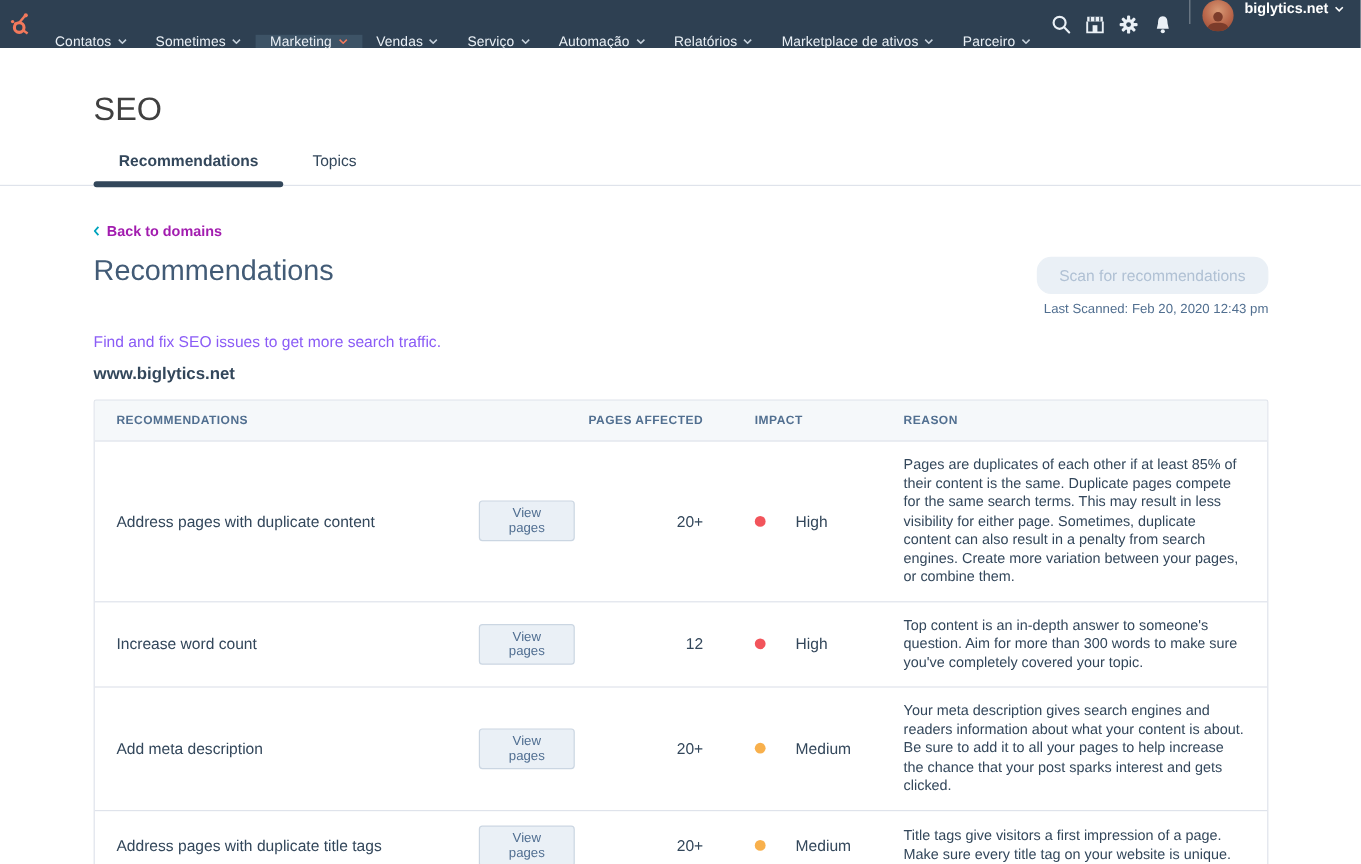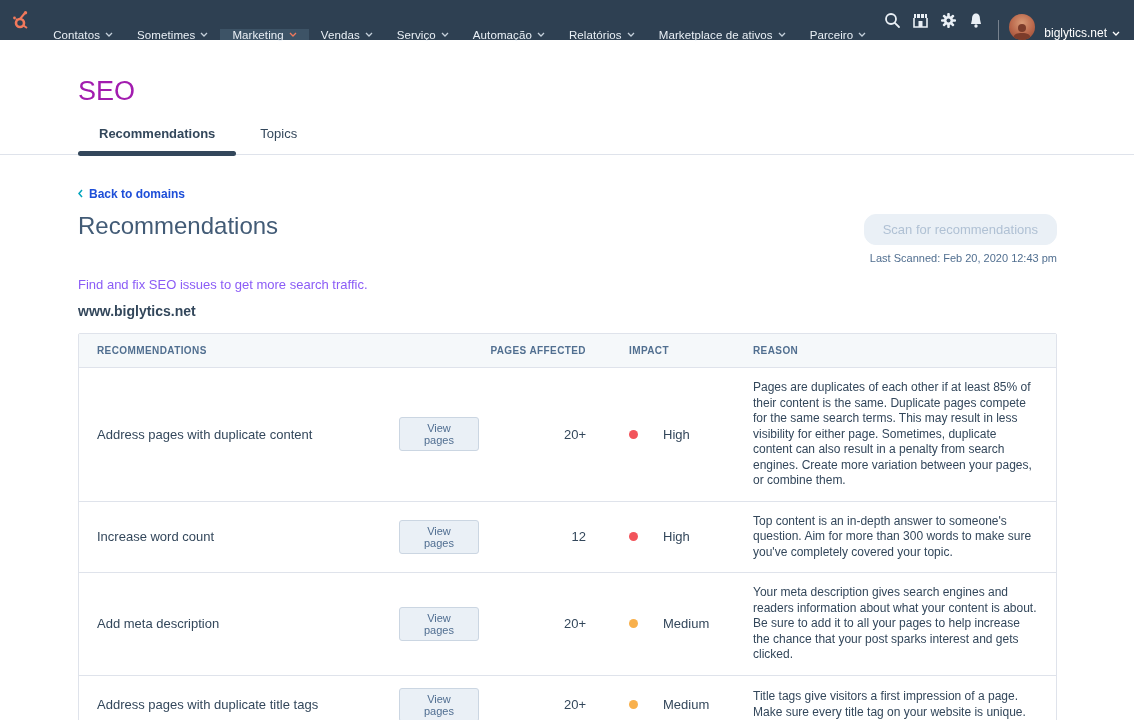--- a/index.html
+++ b/index.html
@@ -7,41 +7,41 @@
     font-family:"Liberation Sans", sans-serif; color:#33475b; }
 
   
   .topnav { height:40px; background:#2e4052; display:flex; align-items:stretch; }
   .nav-logo { width:42px; display:flex; align-items:center; justify-content:center; cursor:pointer; }
   .nav-menu { display:flex; align-items:stretch; }
   .nav-item { display:flex; align-items:center; padding:0 12px; color:#eaf0f6;
     font-size:11.5px; letter-spacing:.1px; cursor:pointer; white-space:nowrap;margin-top:29px; }
   .nav-item.active { background:#3d5366; }
   .nav-item .chev { margin-left:5px; display:flex; }
-  .nav-right { margin-left:auto; display:flex; align-items:flex-end; padding-right:14px; }
+  .nav-right { margin-left:auto; display:flex; align-items:flex-start; padding-right:14px;font-weight:bold; }
   .nav-icon { width:28px; height:40px; display:flex; align-items:center; justify-content:center; cursor:pointer; }
   .nav-divider { width:1px; height:20px; background:rgba(255,255,255,.35); margin:0 10px 0 8px; }
   .avatar { width:26px; height:26px; border-radius:50%; overflow:hidden; flex:0 0 auto;
     background:radial-gradient(circle at 50% 35%, #d99a76 0%, #b9664a 55%, #8f4632 100%);
     display:flex; align-items:flex-end; justify-content:center; cursor:pointer; }
   .account { display:flex; align-items:center; color:#ffffff; font-size:12px; margin-left:9px; cursor:pointer; }
   .account .chev { margin-left:5px; display:flex; }
 
   
   .page-head { padding:36px 0 0 78px; }
-  .page-title { font-size:27px; font-weight:400; color:#a21caf; }
+  .page-title { font-size:27px; font-weight:400; color:#404040; }
   .tabbar { margin-top:19px; border-bottom:1px solid #dfe3eb; display:flex; padding-left:78px; }
   .tab { position:relative; padding:0 21px 13px; font-size:13px; color:#33475b; cursor:pointer; margin-right:3px; }
   .tab.active { font-weight:700; }
   .tab.active .tab-underline { position:absolute; left:0; right:0; bottom:-2px; height:5px;
     border-radius:3px; background:#33475b; }
 
   
   .content { width:979px; margin:0 auto 0 78px; padding-top:29px; }
-  .back-link { display:inline-flex; align-items:center; color:#1d4ed8; font-size:12px;
+  .back-link { display:inline-flex; align-items:center; color:#a21caf; font-size:12px;
     font-weight:700; cursor:pointer; }
   .back-link .chev-left { margin-right:6px; display:flex; }
   .head-row { display:flex; justify-content:space-between; align-items:flex-start; margin-top:10px; }
   .h1 { font-size:24px; font-weight:400; color:#425b76; }
   .head-right { text-align:right; margin-top:2px; }
   .scan-btn { background:#eaf0f6; color:#b0c1d4; border:1px solid #eaf0f6; border-radius:12px;
     font-family:"Liberation Sans", sans-serif; font-size:13px; padding:7px 18px; cursor:default; }
   .last-scanned { font-size:11px; color:#516f90; margin-top:7px; }
   .subtitle { font-size:13px; margin-top:13px; color:#8b5cf6; }
   .domain { font-size:14px; font-weight:700; margin-top:11px; color:#33475b; }

